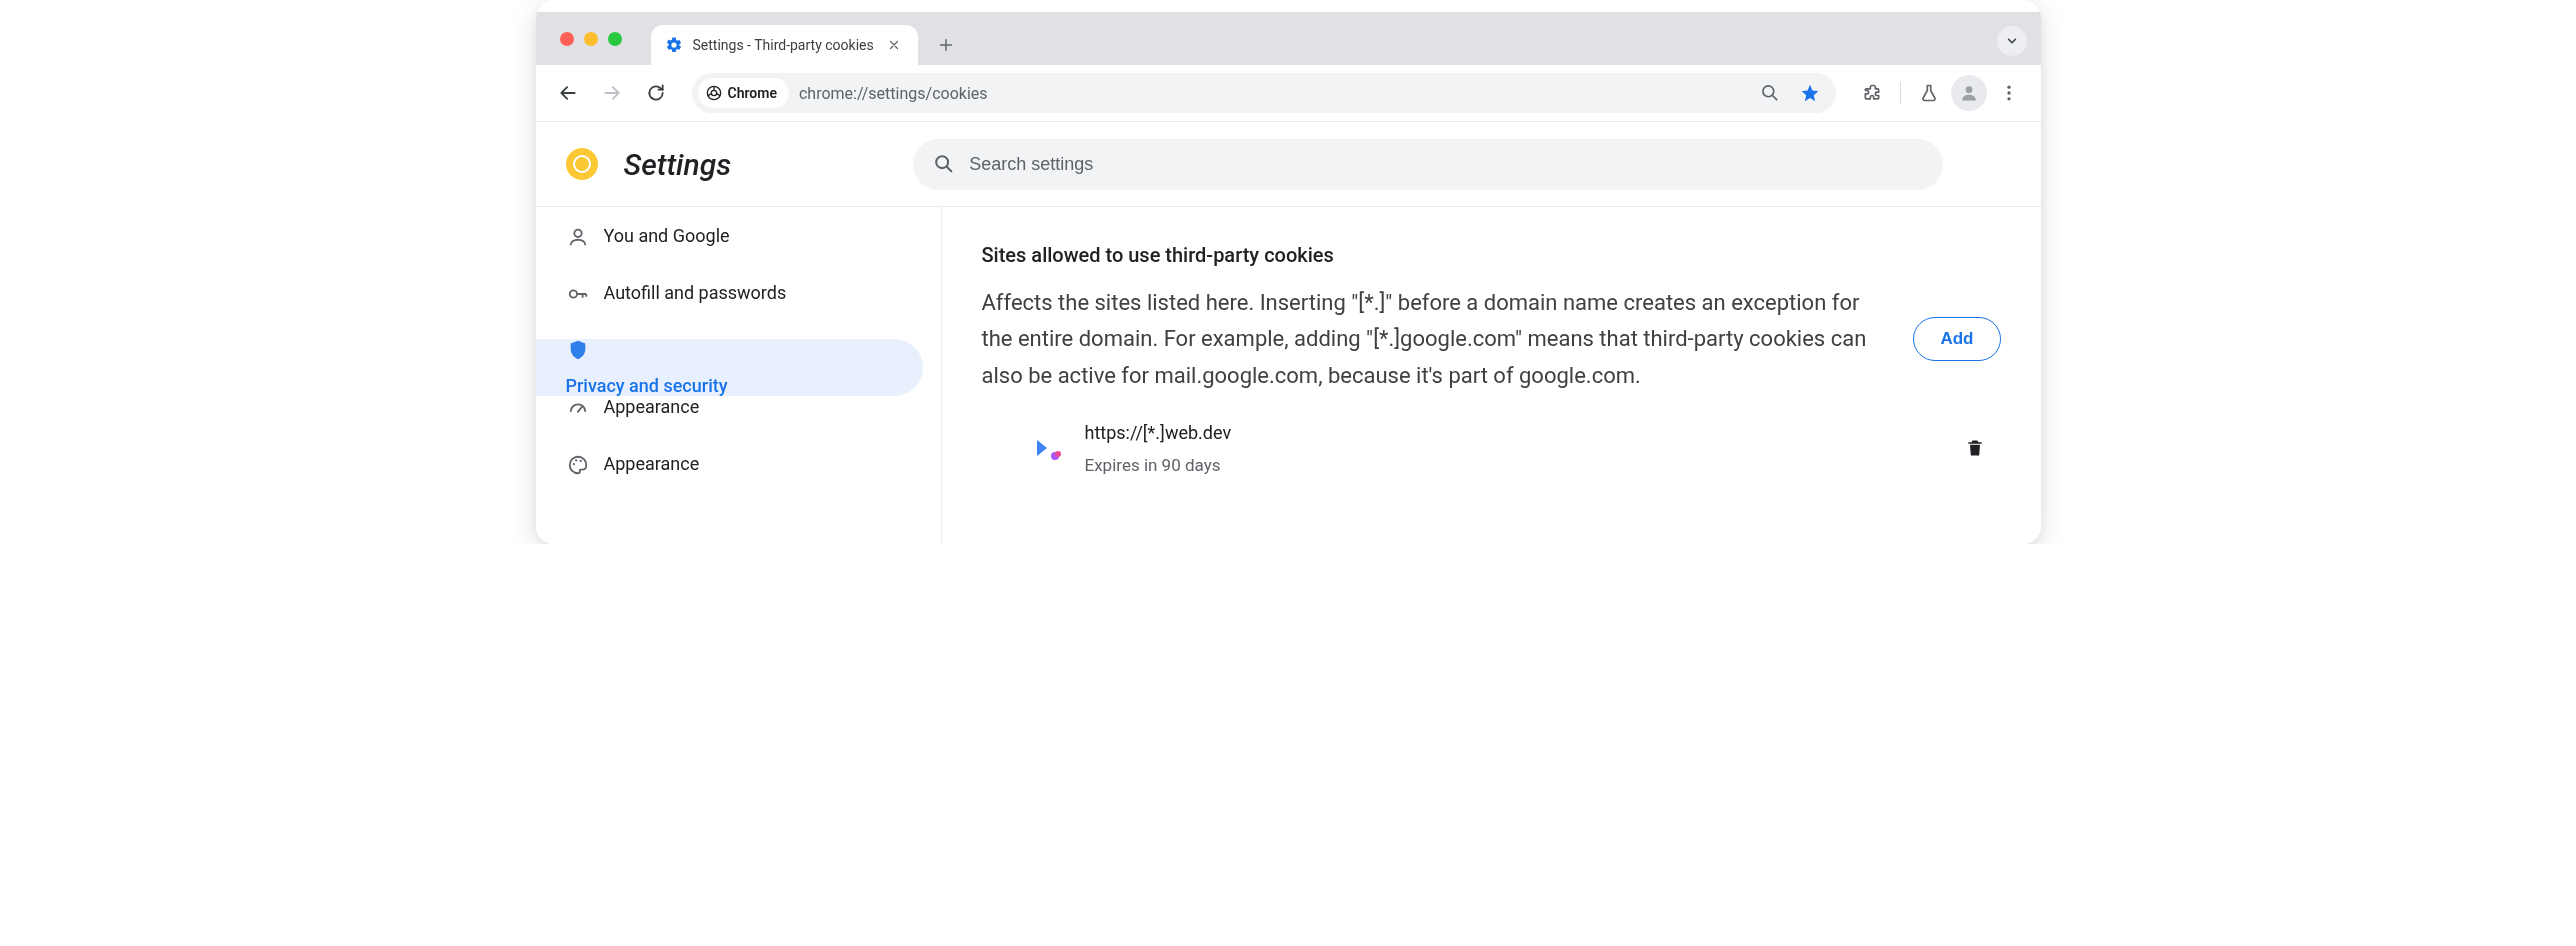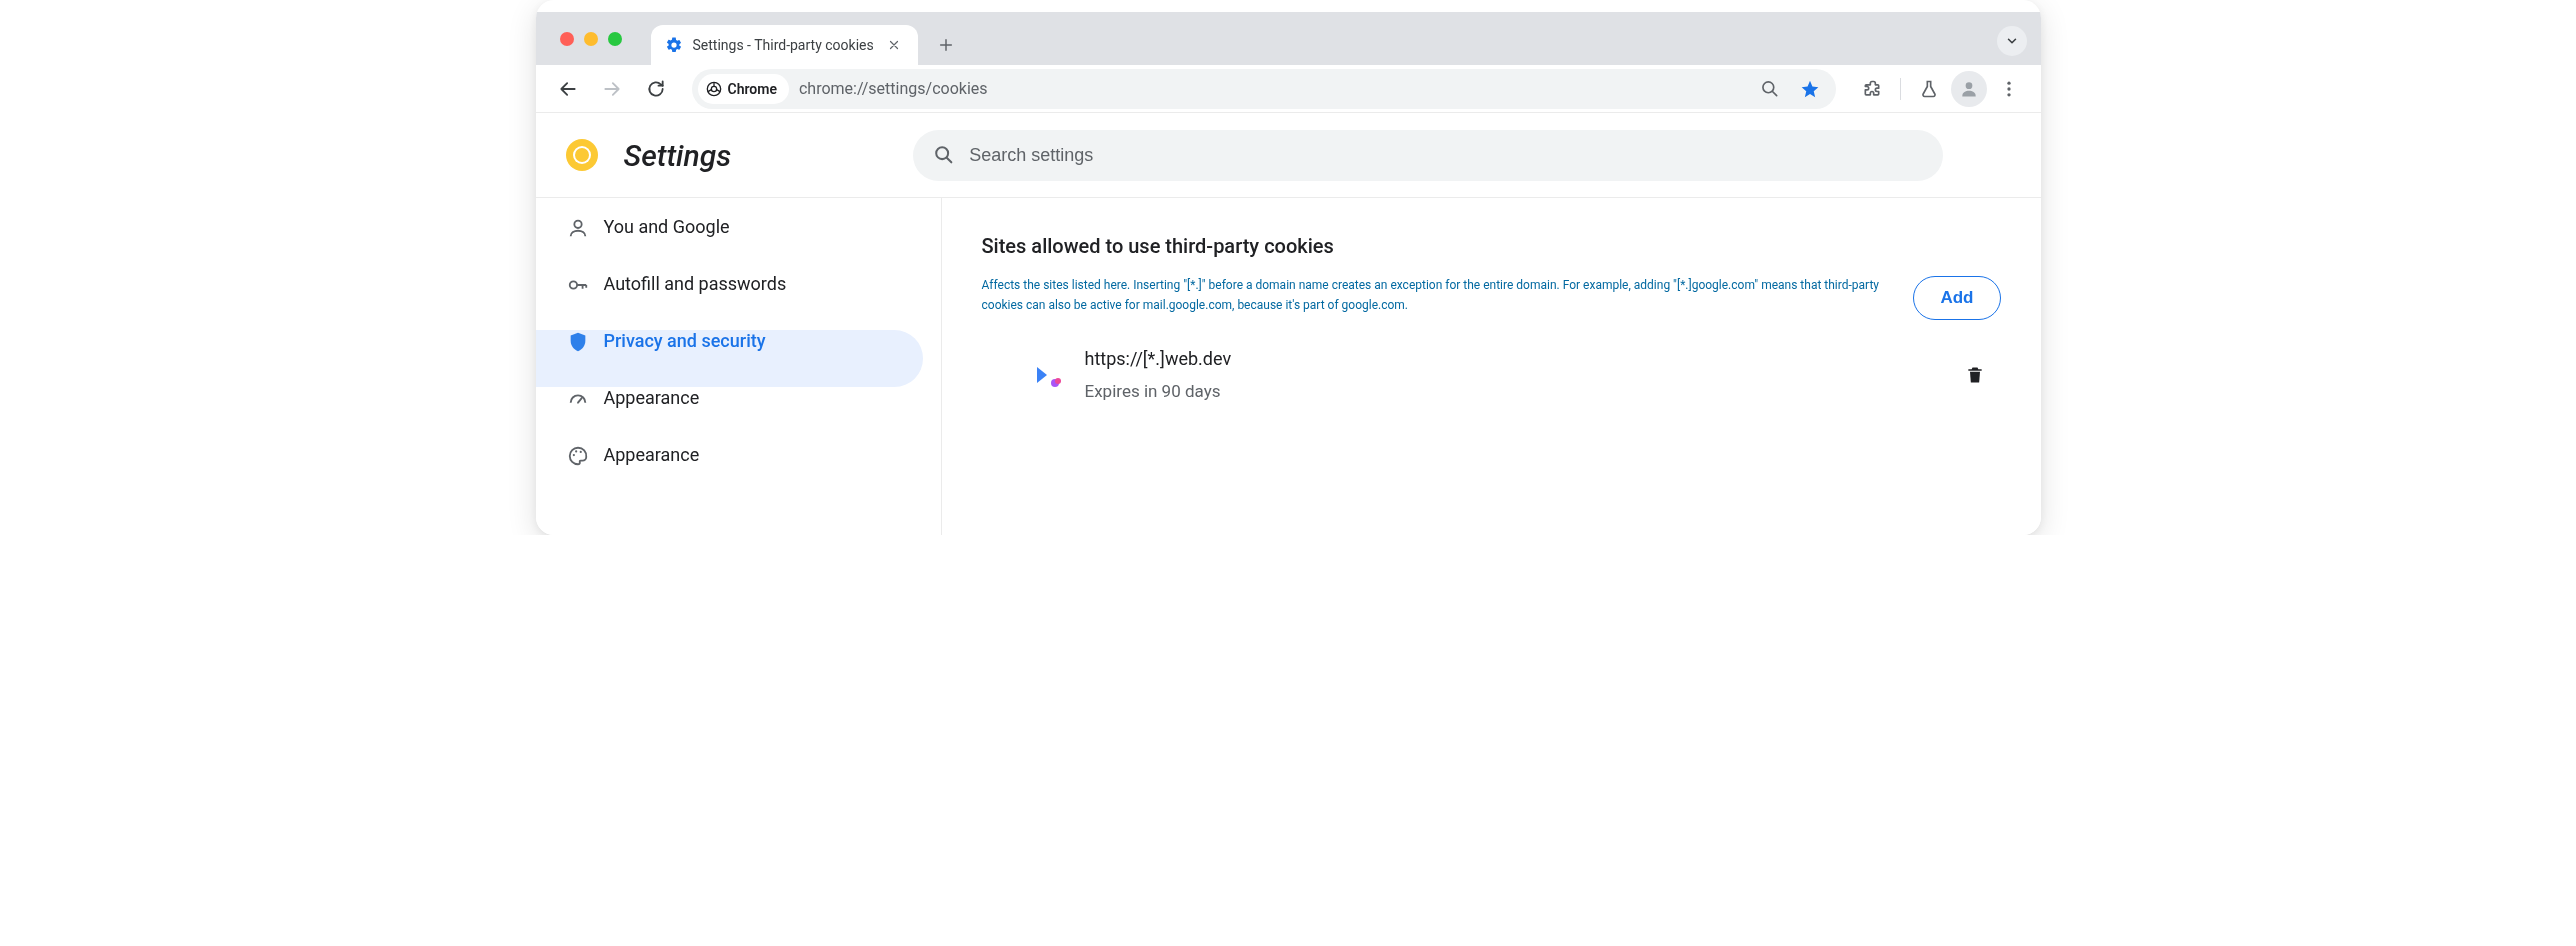--- a/index.html
+++ b/index.html
@@ -84,21 +84,21 @@
     top: 14px;
     width: 30px; height: 30px;
     border-radius: 50%;
     background: #eceef1;
     display:flex;align-items:center;justify-content:center;
     color:#5f6368;
     cursor:pointer;
   }
   
   .toolbar {
-    height: 48px;
+    height: 57px;
     background: #fff;
     border-bottom: 1px solid #ebebeb;
     display:flex;
     align-items:center;
     padding: 0 14px;
     gap: 8px;
   }
   .tb-btn {
     width: 36px;height:36px;
     display:flex;align-items:center;justify-content:center;
@@ -196,40 +196,41 @@
     cursor:pointer;
     border-top-right-radius: 29px;
     border-bottom-right-radius: 29px;
     margin-right: 18px;
   }
   .side-item .icon { width:24px;height:24px;color:#5f6368;display:flex;align-items:center;justify-content:center;}
   .side-item.active {
     background:#e8f0fe;
     color:#1a73e8;
     font-weight:500;
+    flex-direction:column;
   }
   .side-item.active .icon { color:#1a73e8; }
   .main {
     flex:1;
     padding: 36px 40px;
   }
   .section-title {
     font-size: 20px;
     font-weight: 500;
     color:#202124;
     margin-bottom: 18px;
   }
   .section-row {
     display:flex;
     align-items:flex-start;
     gap: 24px;
   }
   .section-desc {
-    font-size: 12px;
-    color:#0369a1;
+    font-size: 22px;
+    color:#404040;
     line-height: 1.65;
     flex:1;
   }
   .add-btn {
     border:1px solid #1a73e8;
     color:#1a73e8;
     background:#fff;
     height: 44px;
     padding: 0 26px;
     border-radius: 22px;

